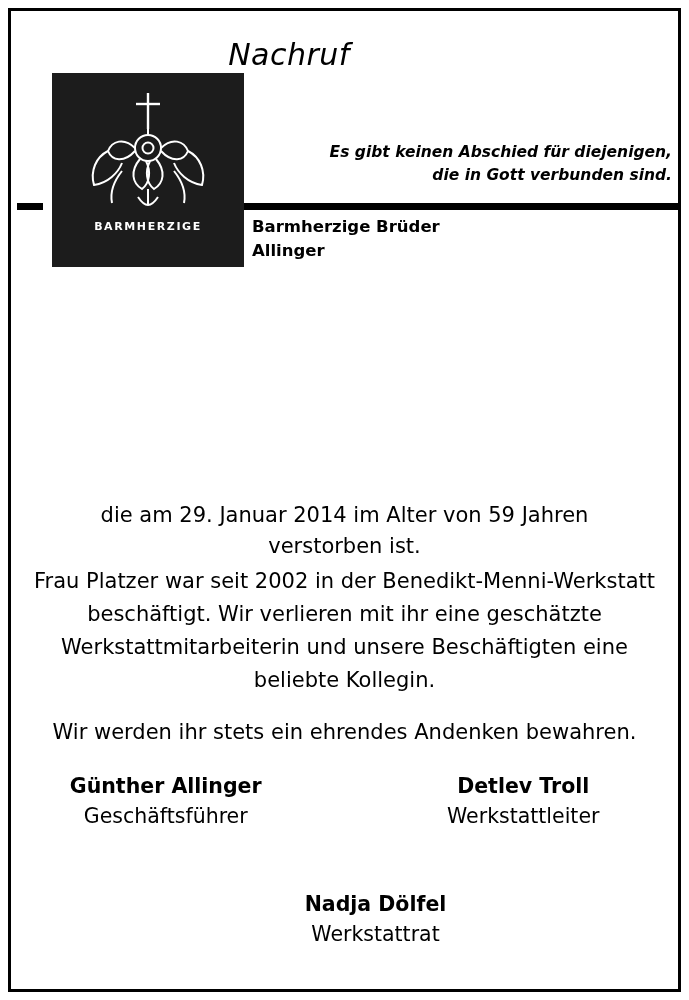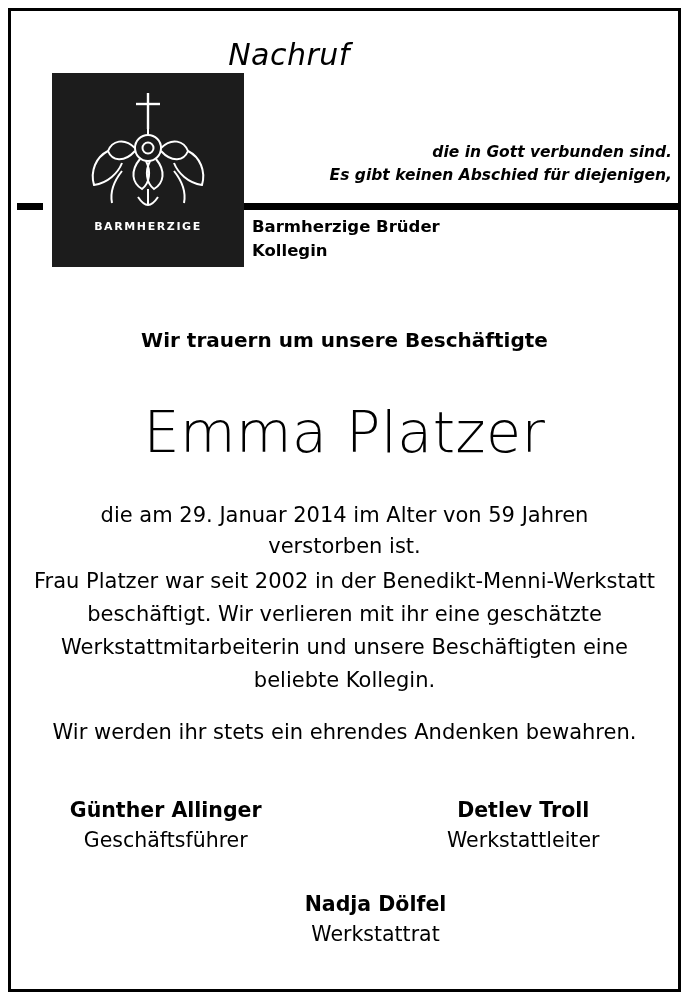--- a/index.html
+++ b/index.html
@@ -168,21 +168,21 @@
     line-height: 31px;
   }
 
   
   .sig-row {
     position: absolute;
     left: 0;
     width: 667px;
     display: flex;
   }
-  .sig-row-1 { top: 784px; gap: 48px; }
+  .sig-row-1 { top: 760px; gap: 48px; }
   .sig-row-2 { top: 878px; margin-left: 31px; }
   .sig-col {
     flex: 1 1 50%;
     text-align: center;
   }
   .sig-col-single {
     flex: 1 1 100%;
     text-align: center;
   }
   .sig-name {
@@ -234,34 +234,32 @@
           <path d="M86 112 C90 118, 93 120, 96 120"></path>
           <path d="M106 112 C102 118, 99 120, 96 120"></path>
         </g>
       </svg>
       <div class="logo-text">
         <div>BARMHERZIGE</div>
       </div>
     </div>
 
     <div class="quote">
+      <div>Es gibt keinen Abschied für diejenigen,</div>
       <div>die in Gott verbunden sind.</div>
-      <div>Es gibt keinen Abschied für diejenigen,</div>
     </div>
 
     <div class="rule-left"></div>
     <div class="rule-right"></div>
 
     <div class="org">
       <div>Barmherzige Brüder</div>
-      <div>Kollegin</div>
-    </div>
-
-    <div class="mourn-line">Wir trauern um unsere Beschäftigte</div>
-    <div class="deceased-name">Emma Platzer</div>
+      <div>Allinger</div>
+    </div>
+
 
     <div class="para1">die am 29. Januar 2014 im Alter von 59 Jahren verstorben ist.</div>
     <div class="para2">Frau Platzer war seit 2002 in der Benedikt-Menni-Werkstatt beschäftigt. Wir verlieren mit ihr eine geschätzte Werkstattmitarbeiterin und unsere Beschäftigten eine beliebte Kollegin.</div>
     <div class="para3">Wir werden ihr stets ein ehrendes Andenken bewahren.</div>
 
     <div class="sig-row sig-row-1">
       <div class="sig-col">
         <div class="sig-name">Günther Allinger</div>
         <div class="sig-role">Geschäftsführer</div>
       </div>

